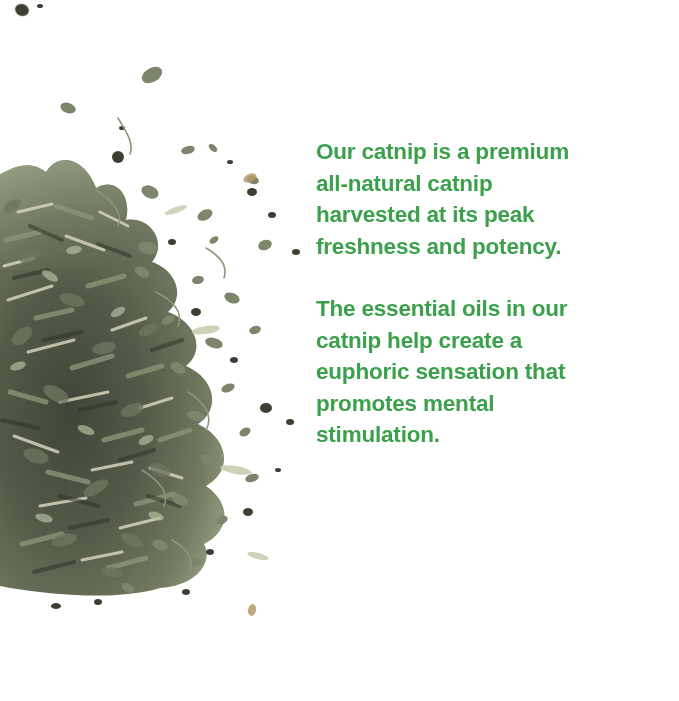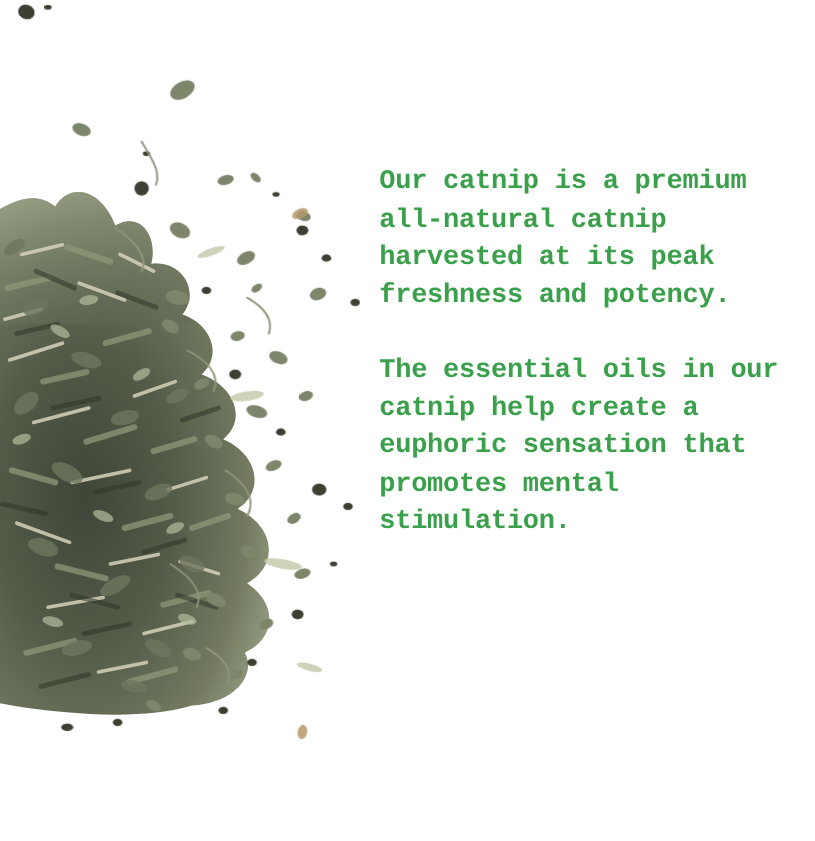--- a/index.html
+++ b/index.html
@@ -33,21 +33,21 @@
   
   #copy-column {
     position: absolute;
     left: 316px;
     top: 136px;
     width: 350px;
   }
   .copy-paragraph {
     margin: 0 0 31px 0;
     color: #3ba04b;
-    font-family: Liberation Mono, monospace;
+    font-family: Liberation Sans, sans-serif;
     font-weight: bold;
     font-size: 22.5px;
     line-height: 31.5px;
     letter-spacing: -0.2px;
     white-space: pre-line;
     text-rendering: optimizeLegibility;
   }
   .copy-paragraph:last-child {
     margin-bottom: 0;
   }

